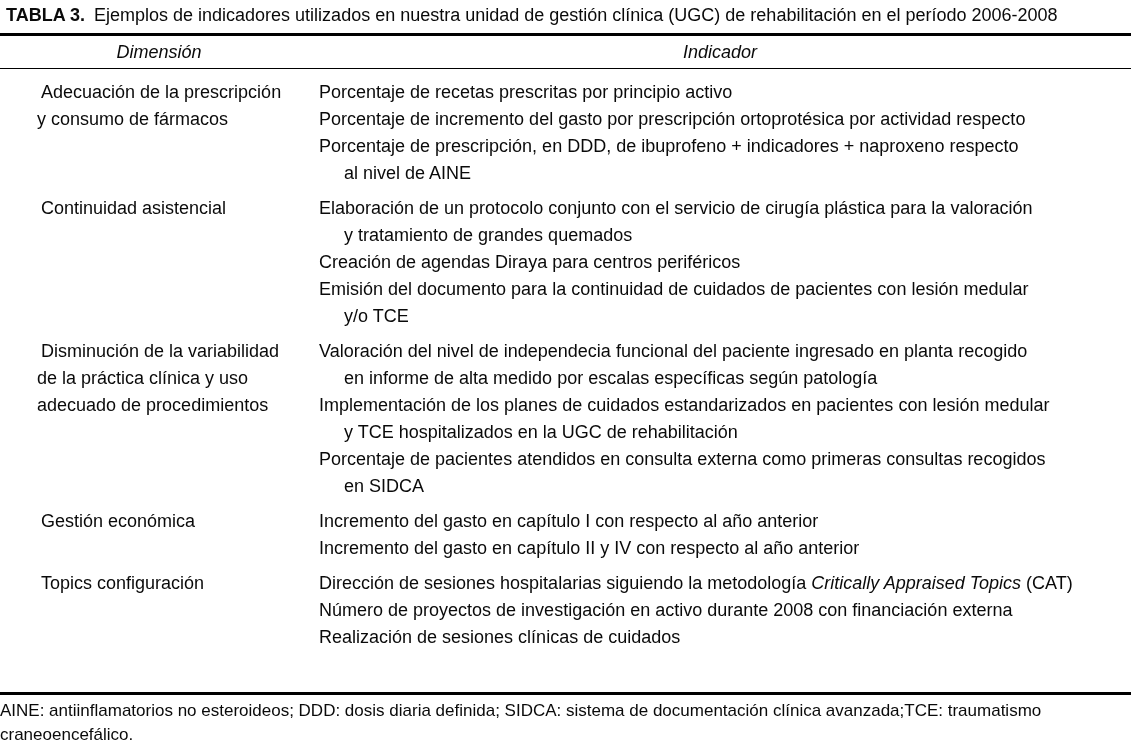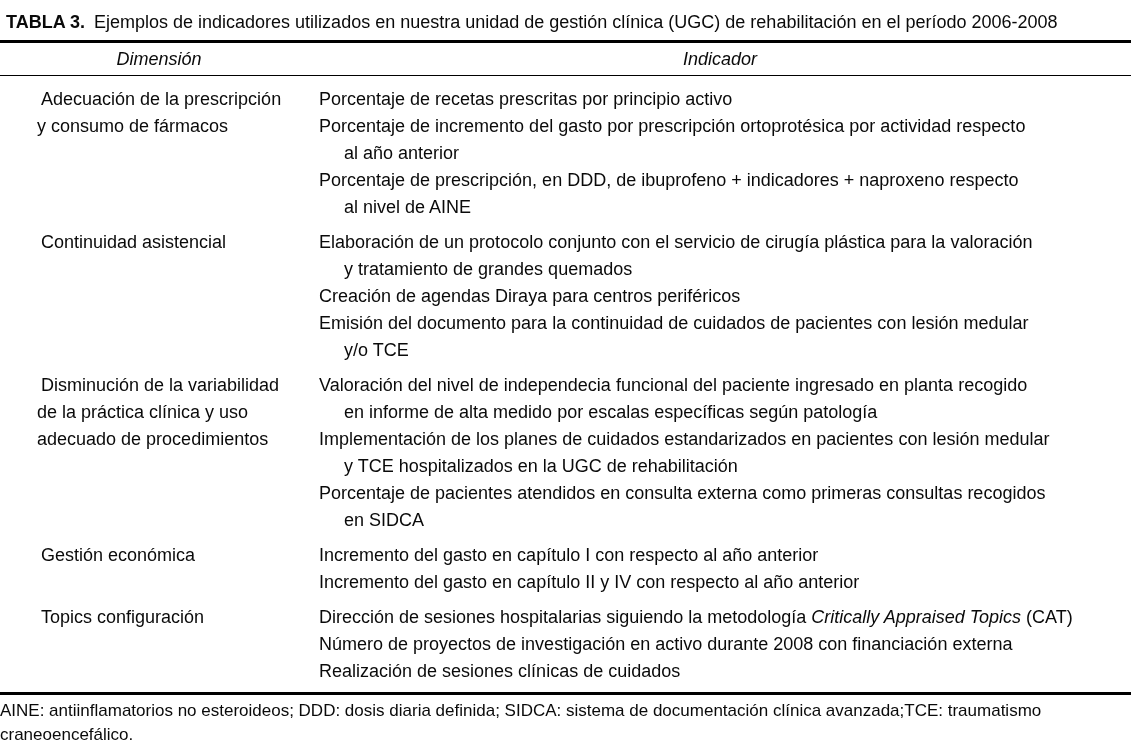--- a/index.html
+++ b/index.html
@@ -6,21 +6,21 @@
   .page {
     position:relative;
     width:1131px; height:750px;
     background:#ffffff;
     color:#0a0a0a;
     font-family:"Liberation Sans", sans-serif;
     font-size:18px;
     overflow:hidden;
   }
   .title-row {
-    padding:12px 6px 0 6px;
+    padding:5px 6px 0 6px;
     line-height:21px;
     white-space:nowrap;
   }
   .title-label { font-weight:bold; margin-right:9px; }
   .rule { background:#000; }
   .rule.thick { height:3px; }
   .rule.thin  { height:1px; }
   .rule.top-rule { margin-top:7px; }
   .header-row {
     display:flex;
@@ -80,21 +80,20 @@
         <div class="col-dim">
           <div class="line">Adecuación de la prescripción</div>
           <div class="line cont">y consumo de fármacos</div>
         </div>
         <div class="col-ind">
           <div class="indicator">
             <div class="line">Porcentaje de recetas prescritas por principio activo</div>
           </div>
           <div class="indicator">
             <div class="line">Porcentaje de incremento del gasto por prescripción ortoprotésica por actividad respecto</div>
-            <div class="line cont">al año anterior</div>
           </div>
           <div class="indicator">
             <div class="line">Porcentaje de prescripción, en DDD, de ibuprofeno + indicadores + naproxeno respecto</div>
             <div class="line cont">al nivel de AINE</div>
           </div>
         </div>
       </div>
       <div class="section-row">
         <div class="col-dim">
           <div class="line">Continuidad asistencial</div>

